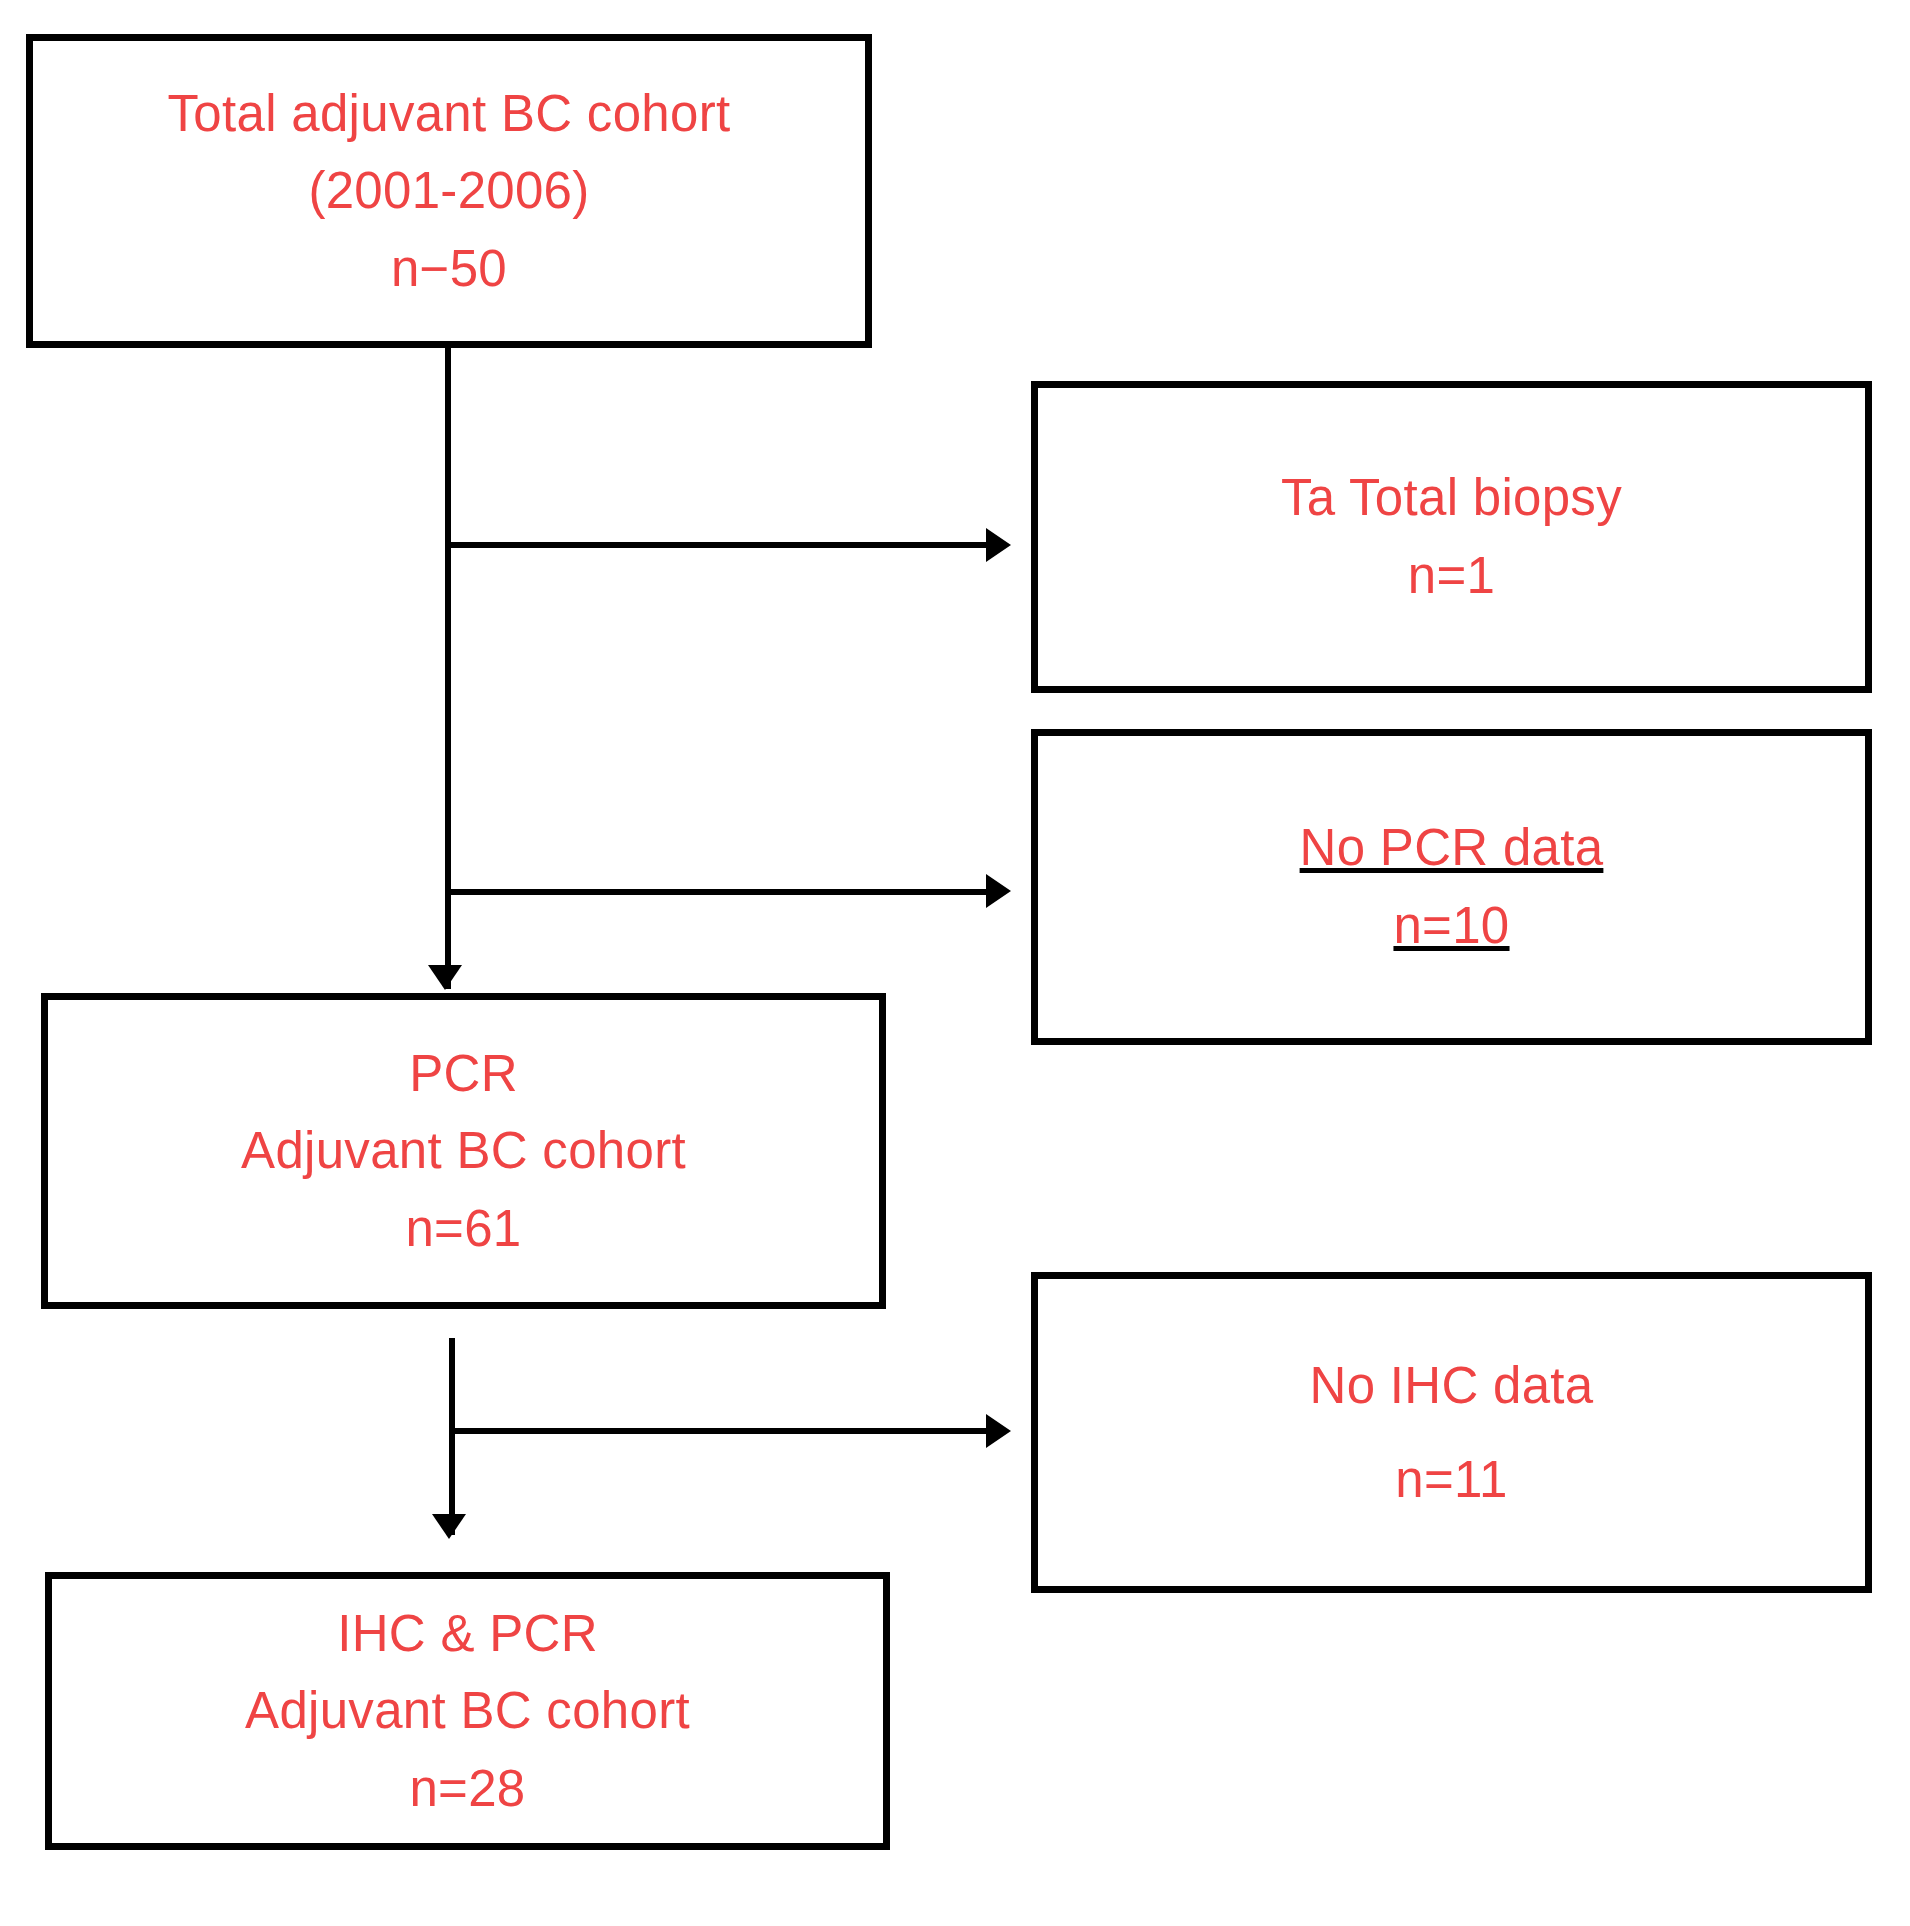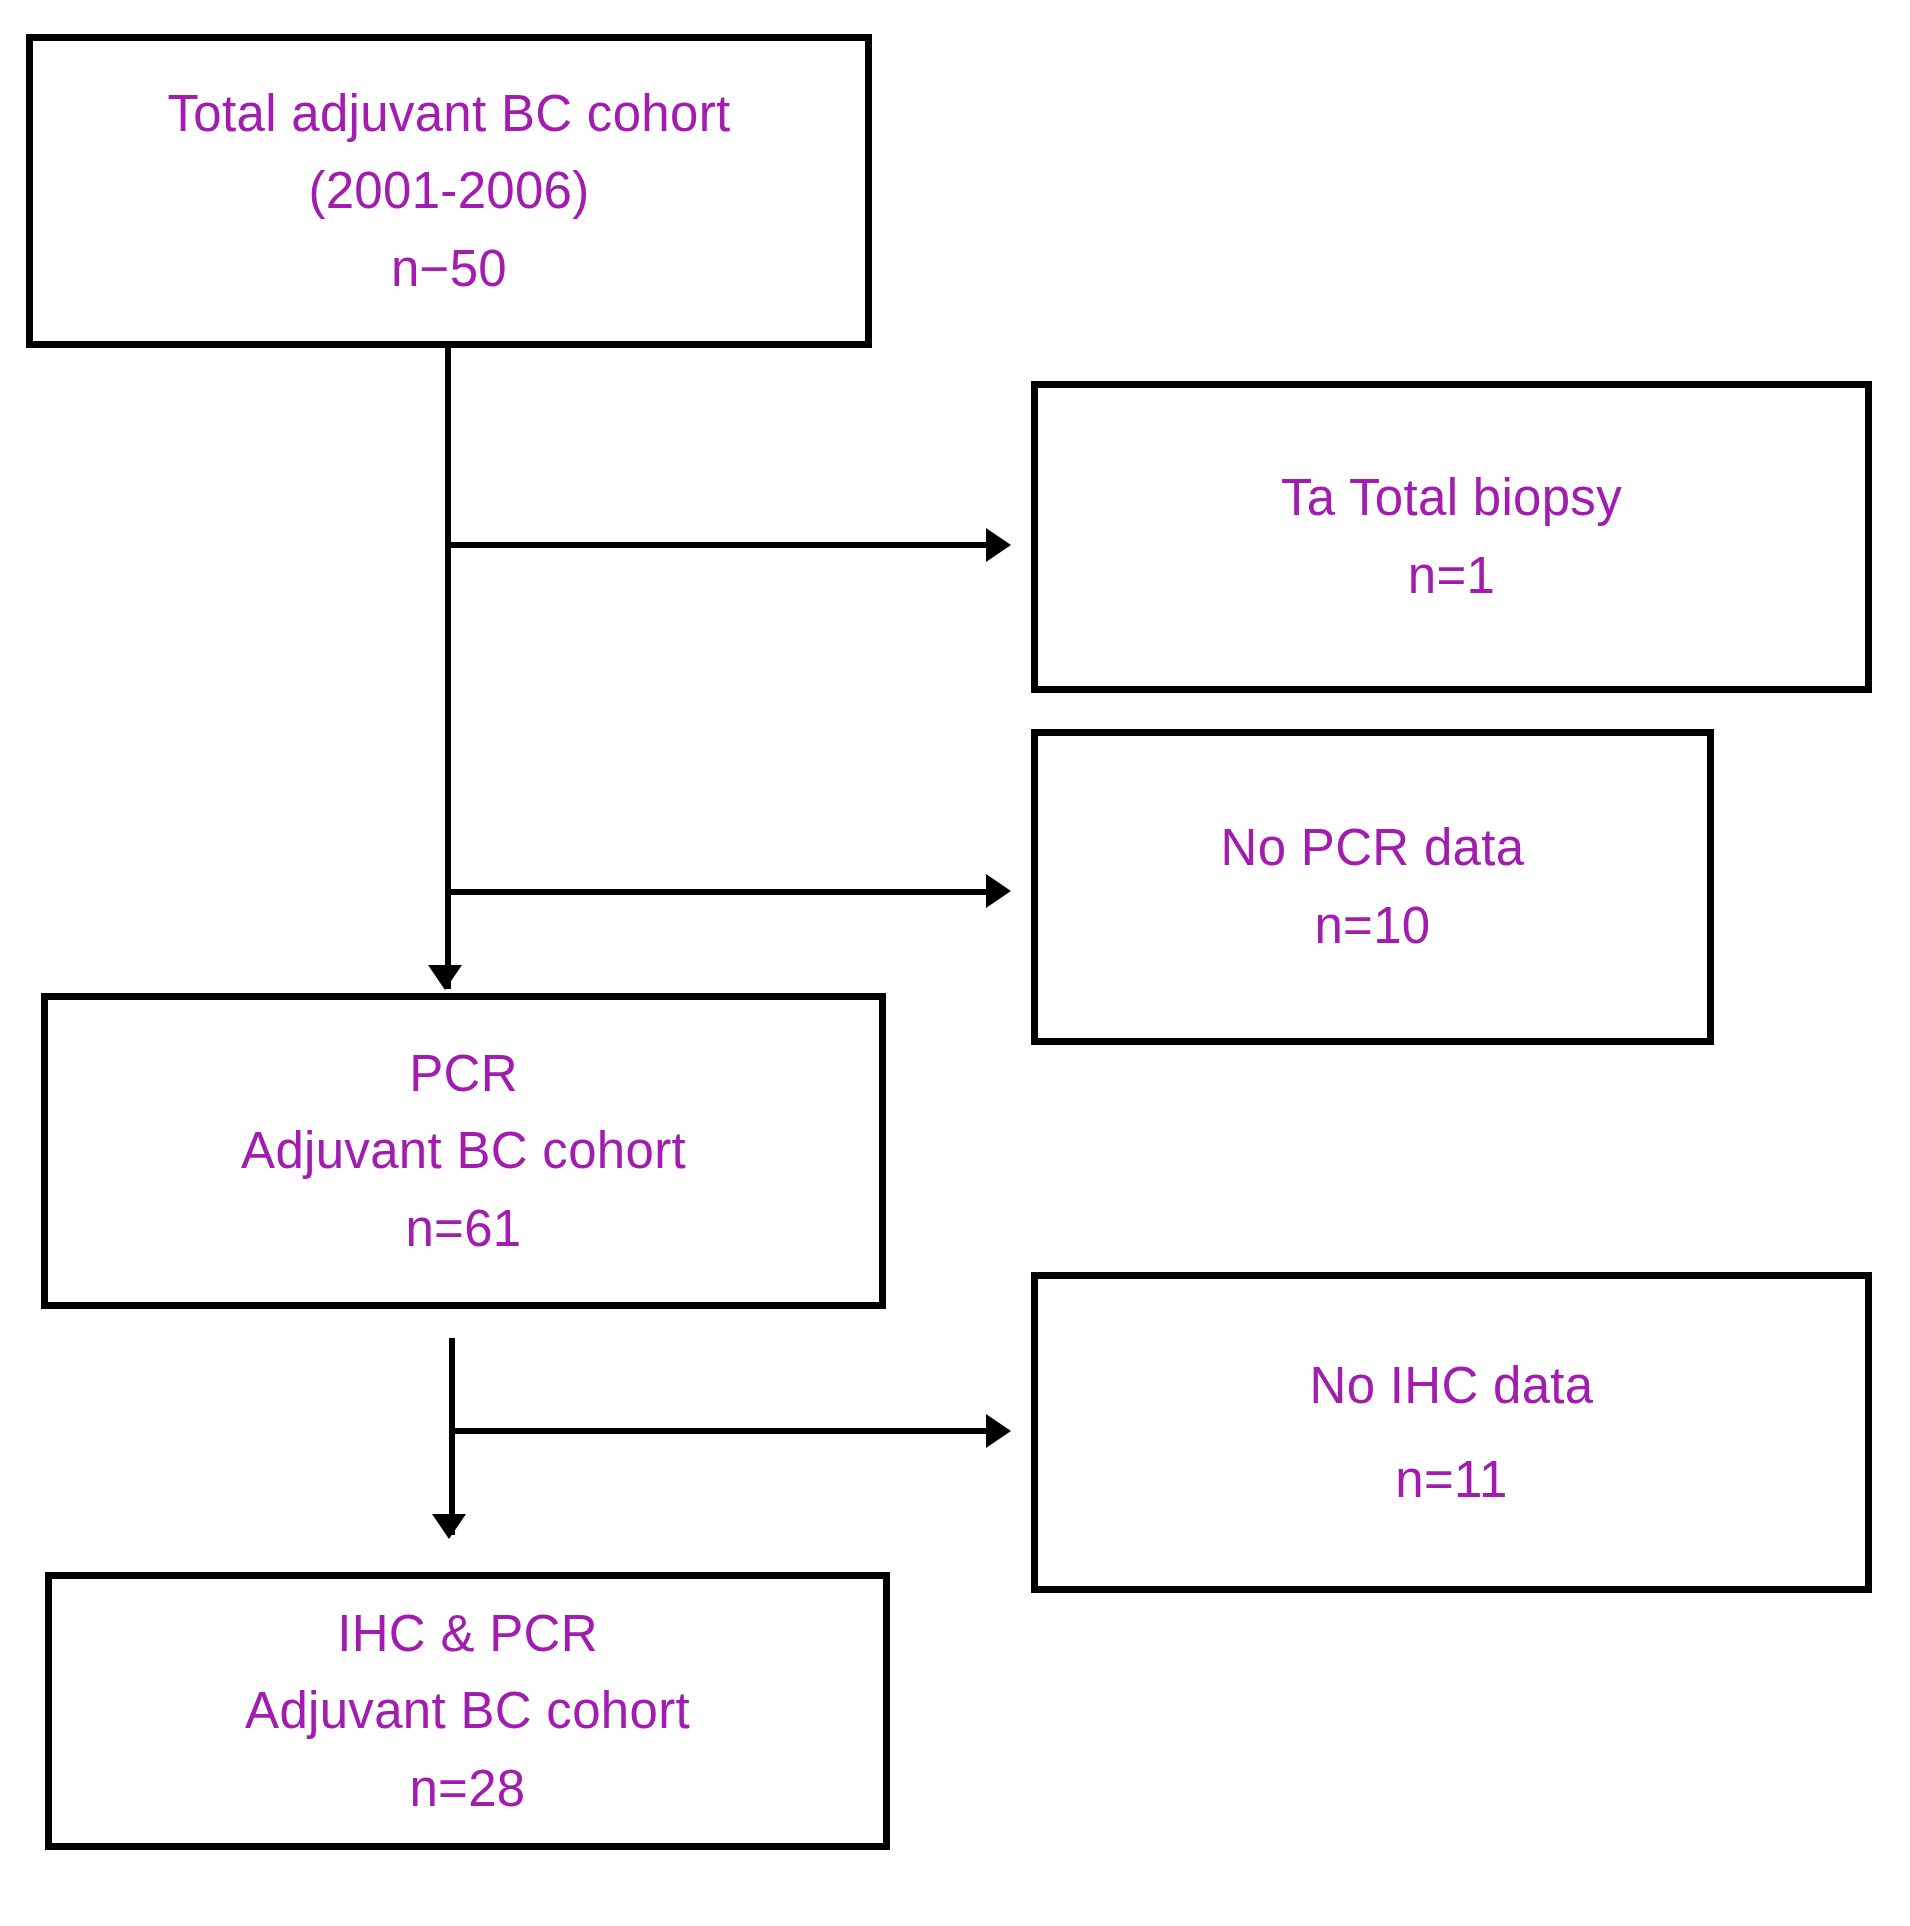--- a/index.html
+++ b/index.html
@@ -24,31 +24,31 @@
     background: #ffffff;
     border: 7.6px solid #000000;
     display: flex;
     flex-direction: column;
     align-items: center;
     justify-content: center;
     text-align: center;
   }
   .flow-box .line {
     display: block;
-    color: #a21caf;
+    color: #ef4444;
     font-size: 51px;
     line-height: 1.52;
     font-weight: 400;
     letter-spacing: 0.3px;
     white-space: nowrap;
   }
   
   #box-total        { left: 26px;   top: 34px;   width: 846px; height: 314px; }
   #box-ta-biopsy    { left: 1031px; top: 381px;  width: 841px; height: 312px; }
-  #box-no-pcr       { left: 1031px; top: 729px; width: 683px; height: 316px; }
+  #box-no-pcr       { left: 1031px; top: 729px; width: 841px; height: 316px; text-decoration: underline; }
   #box-pcr-cohort   { left: 41px;   top: 993px; width: 845px; height: 316px; }
   #box-no-ihc       { left: 1031px; top: 1272px; width: 841px; height: 321px; gap: 16px; }
   #box-ihc-pcr      { left: 45px;   top: 1572px; width: 845px; height: 278px; }
 
   
   .conn-v {
     position: absolute;
     width: 6.2px;
     background: #000000;
   }

